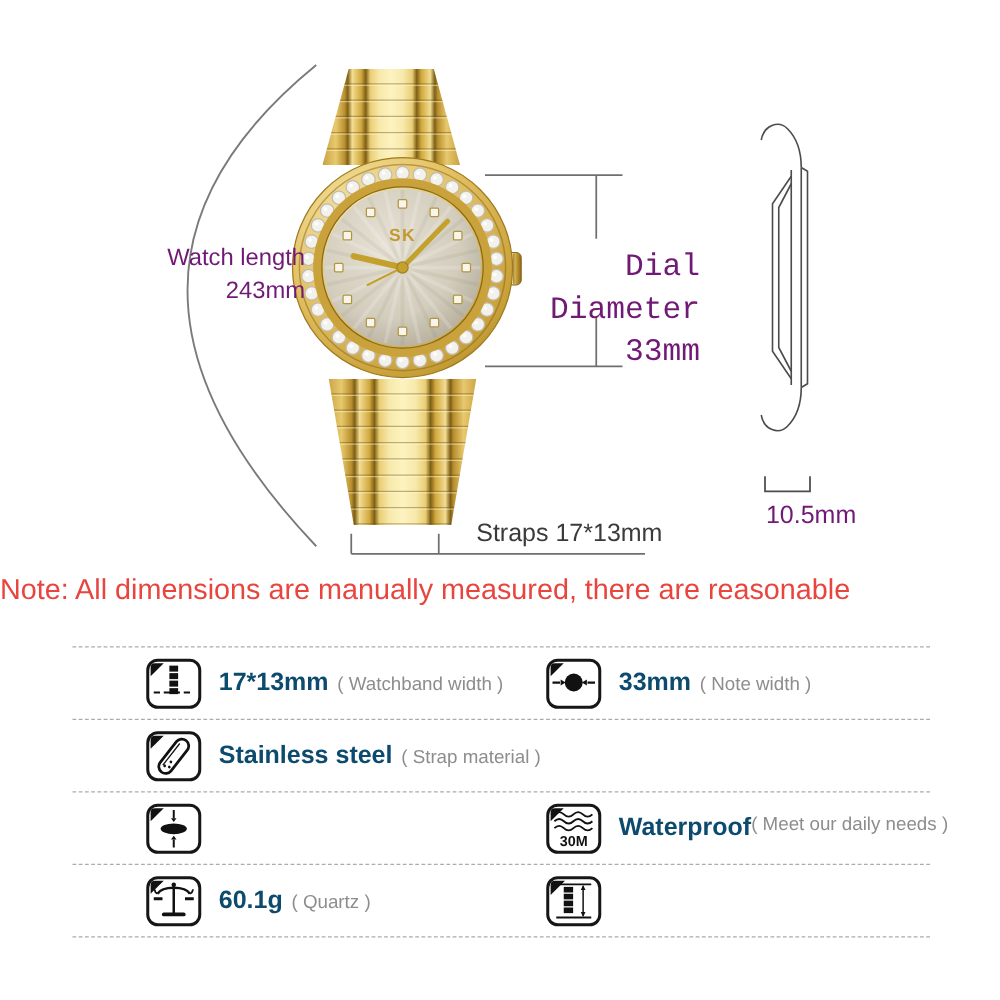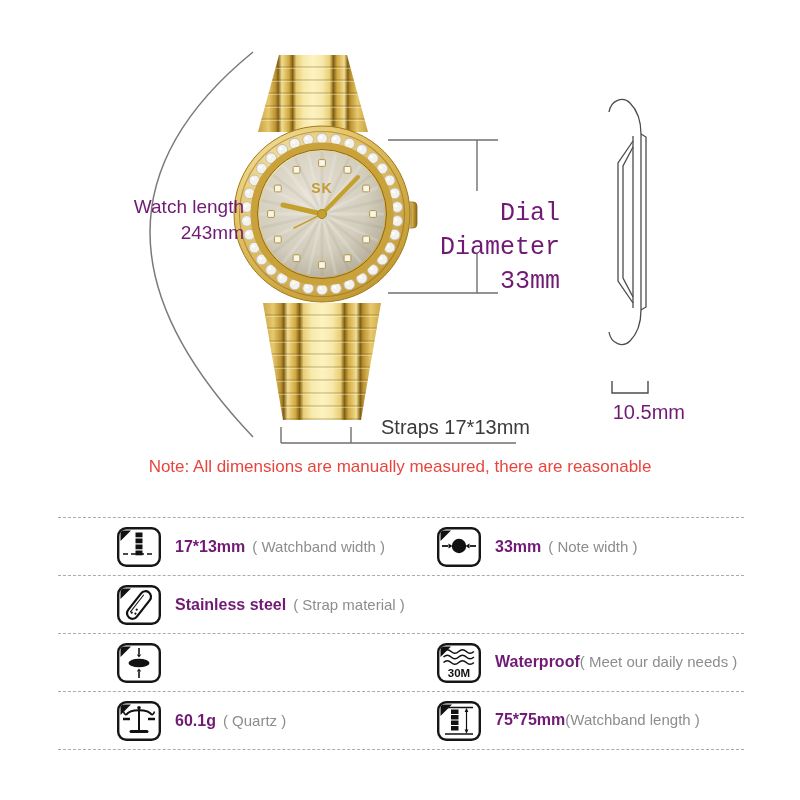--- a/index.html
+++ b/index.html
@@ -4,30 +4,30 @@
 <style>
   html,body{margin:0;padding:0;}
   body{width:800px;height:800px;background:#ffffff;position:relative;overflow:hidden;
        font-family:"Liberation Sans",sans-serif;}
   #diagram-svg{position:absolute;left:0;top:0;}
   .ann{position:absolute;color:#701a75;text-align:right;line-height:1.35;}
   #watch-length-label{left:62px;top:194px;width:182px;font-size:19px;}
   #dial-diameter-label{left:395px;top:197px;width:165px;font-size:25px;font-family:Liberation Mono, monospace;}
   #straps-label{position:absolute;left:357px;top:416px;font-size:20px;color:#3a3a3a;margin-left:24px;}
   #side-label{left:583px;top:399px;width:102px;font-size:20px;}
-  #note{position:absolute;left:0;top:456px;width:800px;text-align:center;
-        font-size:17px;line-height:1.35;}
+  #note{position:absolute;left:0;top:456px;width:800px;
+        font-size:23px;line-height:1.35;}
   #spec-table{position:absolute;left:58px;top:517px;width:686px;border-top:1px dashed #ababab;}
   .srow{display:grid;grid-template-columns:342px 344px;border-bottom:1px dashed #ababab;height:57px;}
   .cell{display:flex;align-items:center;gap:13px;}
   .cell.left{padding-left:58px;}
   .cell.right{padding-left:36px;}
   .icon{flex:0 0 auto;display:block;}
   .txt{white-space:nowrap;}
-  .val{font-size:16px;font-weight:bold;color:#701a75;}
+  .val{font-size:20px;font-weight:bold;color:#0c4a6e;}
   .cap{font-size:15px;color:#8d8d8d;margin-left:7px;}
   .txt.stack{display:flex;flex-direction:row;line-height:1.18;}
   .txt.stack .cap{margin-left:0;}
 </style>
 </head>
 <body>
 
 <svg id="diagram-svg" width="800" height="460" viewBox="0 0 800 460">
   <defs>
     <linearGradient id="linkX" x1="0" y1="0" x2="1" y2="0">
@@ -410,20 +410,16 @@
         <g fill="#111">
             <rect x="15" y="9.5" width="7.5" height="4.5"></rect>
             <rect x="15" y="15" width="7.5" height="4.5"></rect>
             <rect x="15" y="20.5" width="7.5" height="4.5"></rect>
             <rect x="15" y="26" width="7.5" height="4.5"></rect>
           </g>
         <line x1="30.5" y1="9" x2="30.5" y2="32.5" stroke="#111" stroke-width="1.2"></line>
         <path d="M30.5,8 L28.6,12 L32.4,12 Z" fill="#111"></path>
         <path d="M30.5,33.5 L28.6,29.5 L32.4,29.5 Z" fill="#111"></path>
       </svg>
-      <div class="txt stack">
-        <span class="val">75*75mm</span>
-          <span class="cap">(Watchband length )</span>
-      </div>
     </div>
   </div>
 
 </div>
 
 </body></html>

